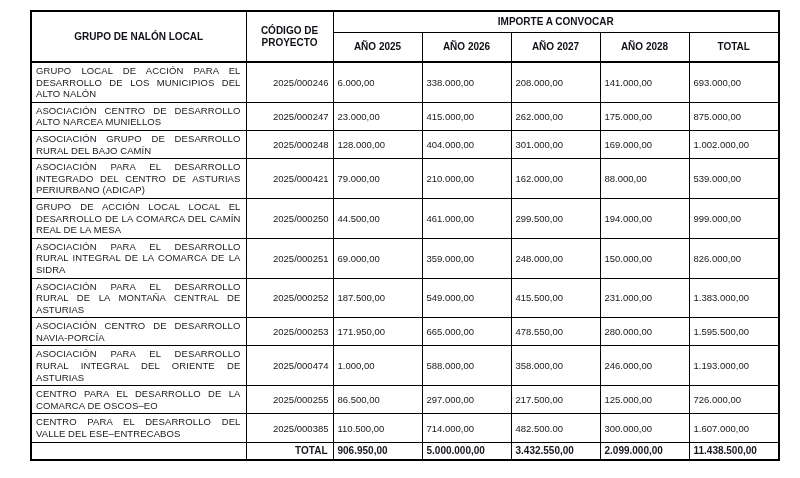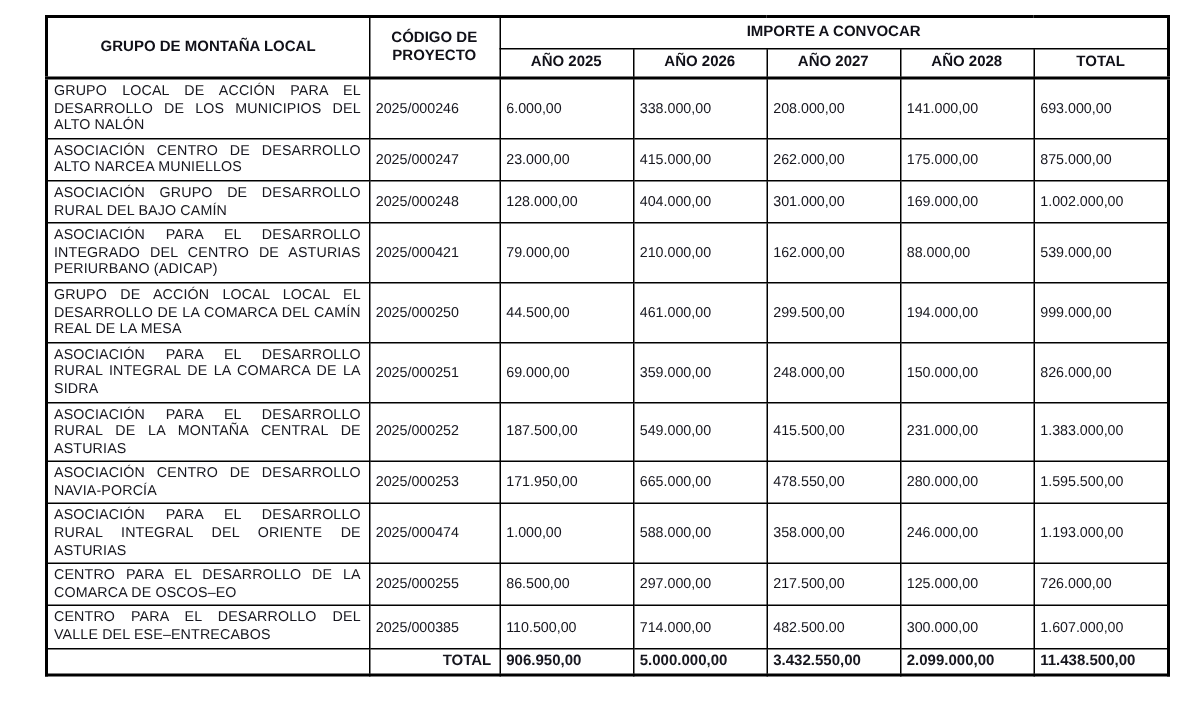--- a/index.html
+++ b/index.html
@@ -31,37 +31,37 @@
   thead { border-bottom: 2px solid #000; }
   thead th {
     font-weight: bold;
     font-size: 10px;
     text-align: center;
     vertical-align: middle;
     padding: 2px 3px;
     color: #101018;
   }
   .th-importe { height: 21px; }
-  .year-th { height: 20px; }
+  .year-th { height: 30px; }
   .th-group, .th-code { font-size: 10px; line-height: 12px; }
   tbody td {
     font-size: 9.5px;
     vertical-align: middle;
     height: 28px;
     padding: 2px 4px;
   }
   .c-group {
     text-align: justify;
     text-align-last: left;
     line-height: 11.6px;
     letter-spacing: 0.1px;
     padding: 2px 5px 2px 4px;
     margin-left: 46px;
   }
-  .c-code { text-align: left; }
+  .c-code { text-align: right; }
   .c-num { padding-right: 5px; }
   tr.total-row td {
     font-weight: bold;
     font-size: 10px;
     height: 18px;
   }
   .c-total-label { text-align: right; padding-right: 5px; }
 </style>
 </head>
 <body>
@@ -72,21 +72,21 @@
       <col style="width:215px">
       <col style="width:87px">
       <col style="width:89px">
       <col style="width:89px">
       <col style="width:89px">
       <col style="width:89px">
       <col style="width:90px">
     </colgroup>
     <thead>
       <tr>
-        <th rowspan="2" class="th-group">GRUPO DE MONTAÑA LOCAL</th>
+        <th rowspan="2" class="th-group">GRUPO DE NALÓN LOCAL</th>
         <th rowspan="2" class="th-code">CÓDIGO DE PROYECTO</th>
         <th colspan="5" class="th-importe">IMPORTE A CONVOCAR</th>
       </tr>
       <tr id="year-header-row">
           <th class="year-th">AÑO 2025</th>
           <th class="year-th">AÑO 2026</th>
           <th class="year-th">AÑO 2027</th>
           <th class="year-th">AÑO 2028</th>
           <th class="year-th">TOTAL</th>
         </tr>

